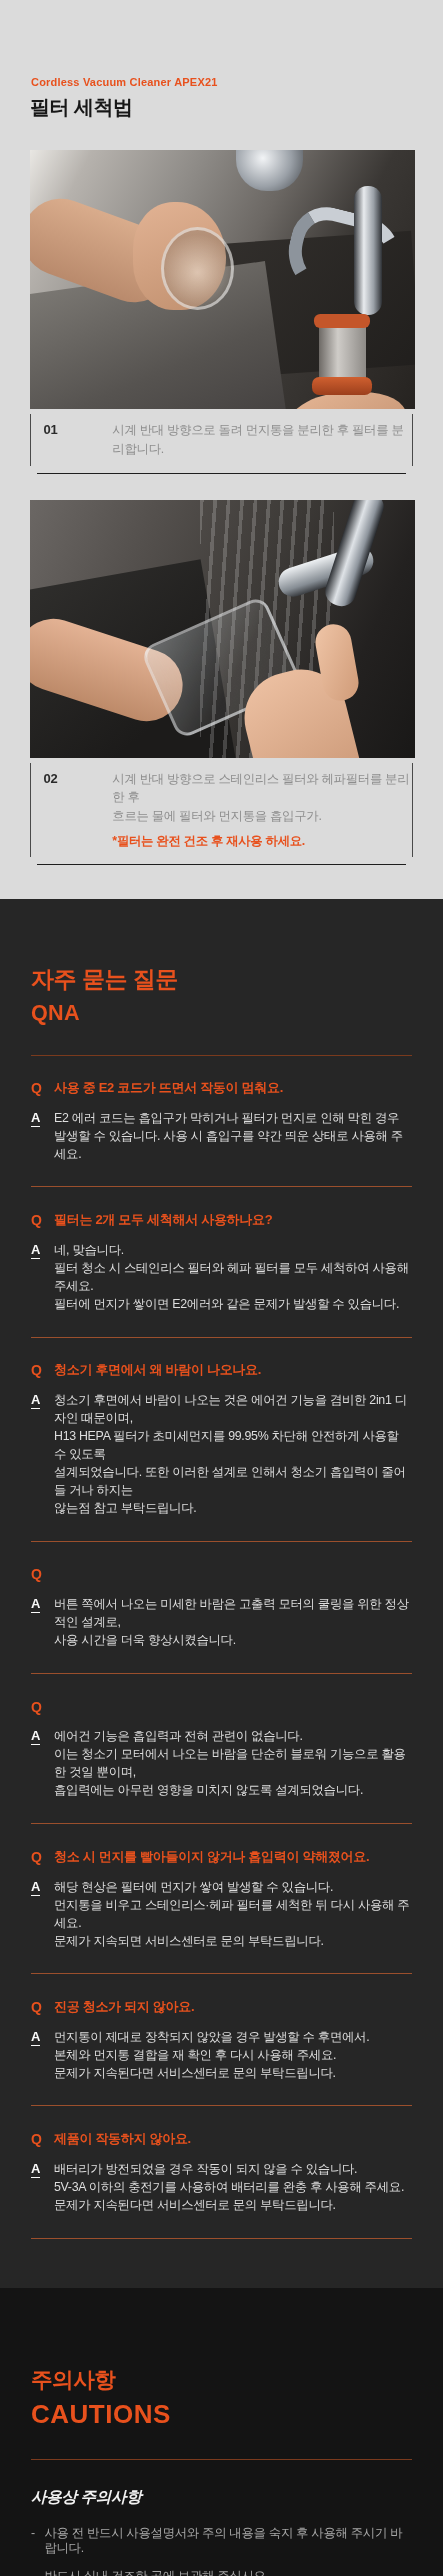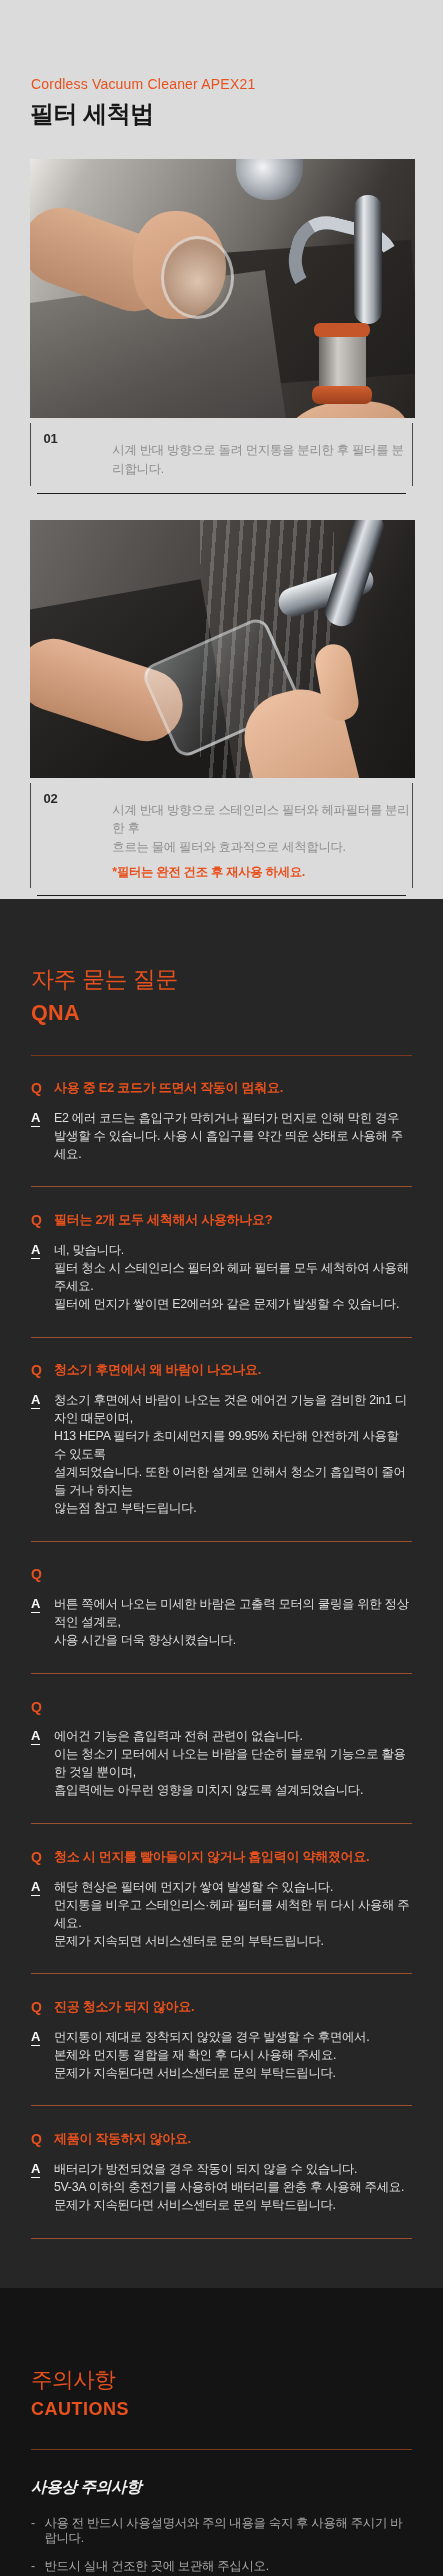--- a/index.html
+++ b/index.html
@@ -1,28 +1,28 @@
 <!DOCTYPE html>
 <html style="font-size:8.2px"><head>
 <meta charset="utf-8">
 <style>
   html,body{margin:0;padding:0;background:#0d0d0d;}
   #page{position:relative;width:443px;height:3377px;overflow:hidden;margin:0 auto;
         font-family:"Liberation Sans","DejaVu Sans",sans-serif;}
   
   .sec-top{position:relative;width:443px;height:899px;background:#dbdbdb;overflow:hidden;}
-  .subtitle{margin:76px 0 0 31px;font-size:14px;font-weight:400;color:#e8511d;letter-spacing:0.2px;}
-  .main-title{margin:6.2px 0 0 30px;font-size:24px;font-weight:700;color:#171717;letter-spacing:-0.5px;}
+  .subtitle{margin:76px 0 0 31px;font-size:11px;font-weight:700;color:#e8511d;letter-spacing:0.2px;}
+  .main-title{margin:6.2px 0 0 30px;font-size:20px;font-weight:700;color:#171717;letter-spacing:-0.5px;}
   .photo{position:relative;width:385px;margin-left:30px;overflow:hidden;background:#55504c;}
   .photo-1{height:259px;margin-top:29px;}
   .photo-2{height:258px;margin-top:26px;}
   .caption{display:flex;align-items:flex-start;margin:5.2px 30px 0 30px;
            border-left:1px solid #4a4a4a;border-right:1px solid #4a4a4a;padding:6.7px 0 7.7px 0;gap:39px;}
   .cap-num{flex:0 0 auto;margin-left:12.4px;font-size:13px;font-weight:700;color:#2b2b2b;line-height:18.5px;}
-  .cap-body{margin-left:15.5px;margin-top:11px;}
+  .cap-body{margin-left:15.5px;}
   .cap-line{margin:0;font-size:12.4px;color:#8d8d8d;line-height:18.5px;letter-spacing:-0.3px;}
   .cap-note{margin:7.2px 0 0 0;font-size:12.4px;font-weight:700;color:#e8511d;letter-spacing:-0.3px;}
   .cap-hline{height:1px;background:#1e1e1e;margin:7.2px 37px 0 37px;}
   
   .ph-shape{position:absolute;}
   .p1-bg{inset:0;background:linear-gradient(118deg,#e9e7e3 0%,#b6b2ad 12%,#8d8a86 34%,#6b6763 52%,#3a3734 70%,#262320 100%);}
   .p1-sink{left:-20.6px;top:129px;width:268px;height:155px;background:linear-gradient(165deg,#7d7a75,#565350 60%,#444140);transform:rotate(-8deg);}
   .p1-panel{left:170px;top:88px;width:216px;height:134px;background:linear-gradient(135deg,#33302d,#211f1d);transform:rotate(-4deg);}
   .p1-faucet-base{left:324px;top:36px;width:28px;height:129px;border-radius:13.4px;
       background:linear-gradient(90deg,#3a3d42,#e8ebee 35%,#9aa0a7 70%,#2e3135);}
@@ -56,37 +56,37 @@
       background:linear-gradient(180deg,#e3b294,#bd8a69);}
   .p2-arm2{left:222px;top:170px;width:103px;height:155px;border-radius:46px;transform:rotate(-14deg);
       background:linear-gradient(160deg,#eec2a4,#c4906e);}
   .p2-bin{left:124px;top:118px;width:129px;height:93px;border-radius:14.4px;transform:rotate(-24deg);
       background:linear-gradient(140deg,rgba(230,238,242,.38),rgba(150,150,150,.15) 60%);
       border:3.1px solid rgba(245,248,250,.5);}
   .p2-thumb{left:289px;top:124px;width:36px;height:77px;border-radius:18.5px;transform:rotate(-10deg);
       background:linear-gradient(120deg,#f0c6a8,#cf9a77);}
   
   .sec-qna{position:relative;width:443px;height:1389px;background:#262626;overflow:hidden;}
-  .qna-title-kr{margin:65px 0 0 31px;font-size:23px;font-weight:400;color:#e8511d;letter-spacing:-0.5px;}
+  .qna-title-kr{margin:65px 0 0 31px;font-size:23px;font-weight:700;color:#e8511d;letter-spacing:-0.5px;}
   .qna-title-en{margin:5.2px 0 0 31px;font-size:21.6px;font-weight:700;color:#e8511d;letter-spacing:0.3px;}
   .hdr-divider{height:1px;background:#7a3a1d;margin:29px 31px 0 31px;}
   .qna-list{margin-top:3.1px;}
   .qa-item{padding:19.6px 31px;}
   .qa-q{display:flex;}
   .q-mark{flex:0 0 23px;font-size:14px;font-weight:700;color:#e8511d;line-height:18.5px;}
   .q-text{font-size:13px;font-weight:600;color:#e8511d;line-height:18.5px;letter-spacing:-0.3px;}
   .qa-a{display:flex;margin-top:11.3px;}
   .a-mark{flex:0 0 23px;font-size:13px;font-weight:700;color:#fafafa;line-height:18.5px;}
   .a-mark span{border-bottom:1.5px solid #fafafa;padding-bottom:1px;}
   .a-lines p{margin:0;font-size:12.4px;color:#dedede;line-height:18px;letter-spacing:-0.3px;}
   .qa-divider{height:1px;background:#9b4f2c;margin:4.1px 31px;}
   
   .sec-caution{position:relative;width:443px;height:1089px;background:#141414;overflow:hidden;}
-  .ca-title-kr{margin:77px 0 0 31px;font-size:21.6px;font-weight:400;color:#e8511d;letter-spacing:-0.5px;}
-  .ca-title-en{margin:5.2px 0 0 31px;font-size:18px;font-weight:700;color:#e8511d;letter-spacing:0.5px;}
+  .ca-title-kr{margin:77px 0 0 31px;font-size:21.6px;font-weight:700;color:#e8511d;letter-spacing:-0.5px;}
+  .ca-title-en{margin:5.2px 0 0 31px;font-size:26px;font-weight:700;color:#e8511d;letter-spacing:0.5px;}
   .ca-heading{margin:27px 0 0 31px;font-size:15.5px;font-weight:700;color:#f3f3f3;letter-spacing:-0.3px;font-style:italic;}
   .c-list{margin:17.5px 31px 0 31px;}
   .c-item{display:flex;margin-top:12.4px;}
   .c-dash{flex:0 0 13.4px;font-size:12.4px;color:#a8a8a8;line-height:15.5px;}
   .c-body p{margin:0;font-size:12.4px;color:#a8a8a8;line-height:15.5px;letter-spacing:-0.3px;}
 </style>
 </head>
 <body>
 
 <div id="page">
@@ -126,21 +126,21 @@
       <div class="ph-shape p2-faucet"></div>
       <div class="ph-shape p2-arm"></div>
       <div class="ph-shape p2-bin"></div>
       <div class="ph-shape p2-arm2"></div>
       <div class="ph-shape p2-thumb"></div>
     </div>
     <div class="caption">
       <span class="cap-num">02</span>
       <div class="cap-body">
         <p class="cap-line">시계 반대 방향으로 스테인리스 필터와 헤파필터를 분리한 후</p>
-        <p class="cap-line">흐르는 물에 필터와 효과적으로 세척합니다.</p>
+        <p class="cap-line">흐르는 물에 필터와 먼지통을 흡입구가.</p>
         <p class="cap-note">*필터는 완전 건조 후 재사용 하세요.</p>
       </div>
     </div>
     <div class="cap-hline"></div>
   </section>
 
   <section class="sec-qna">
     <div class="qna-title-kr">자주 묻는 질문</div>
     <div class="qna-title-en">QNA</div>
     <div class="hdr-divider"></div>

